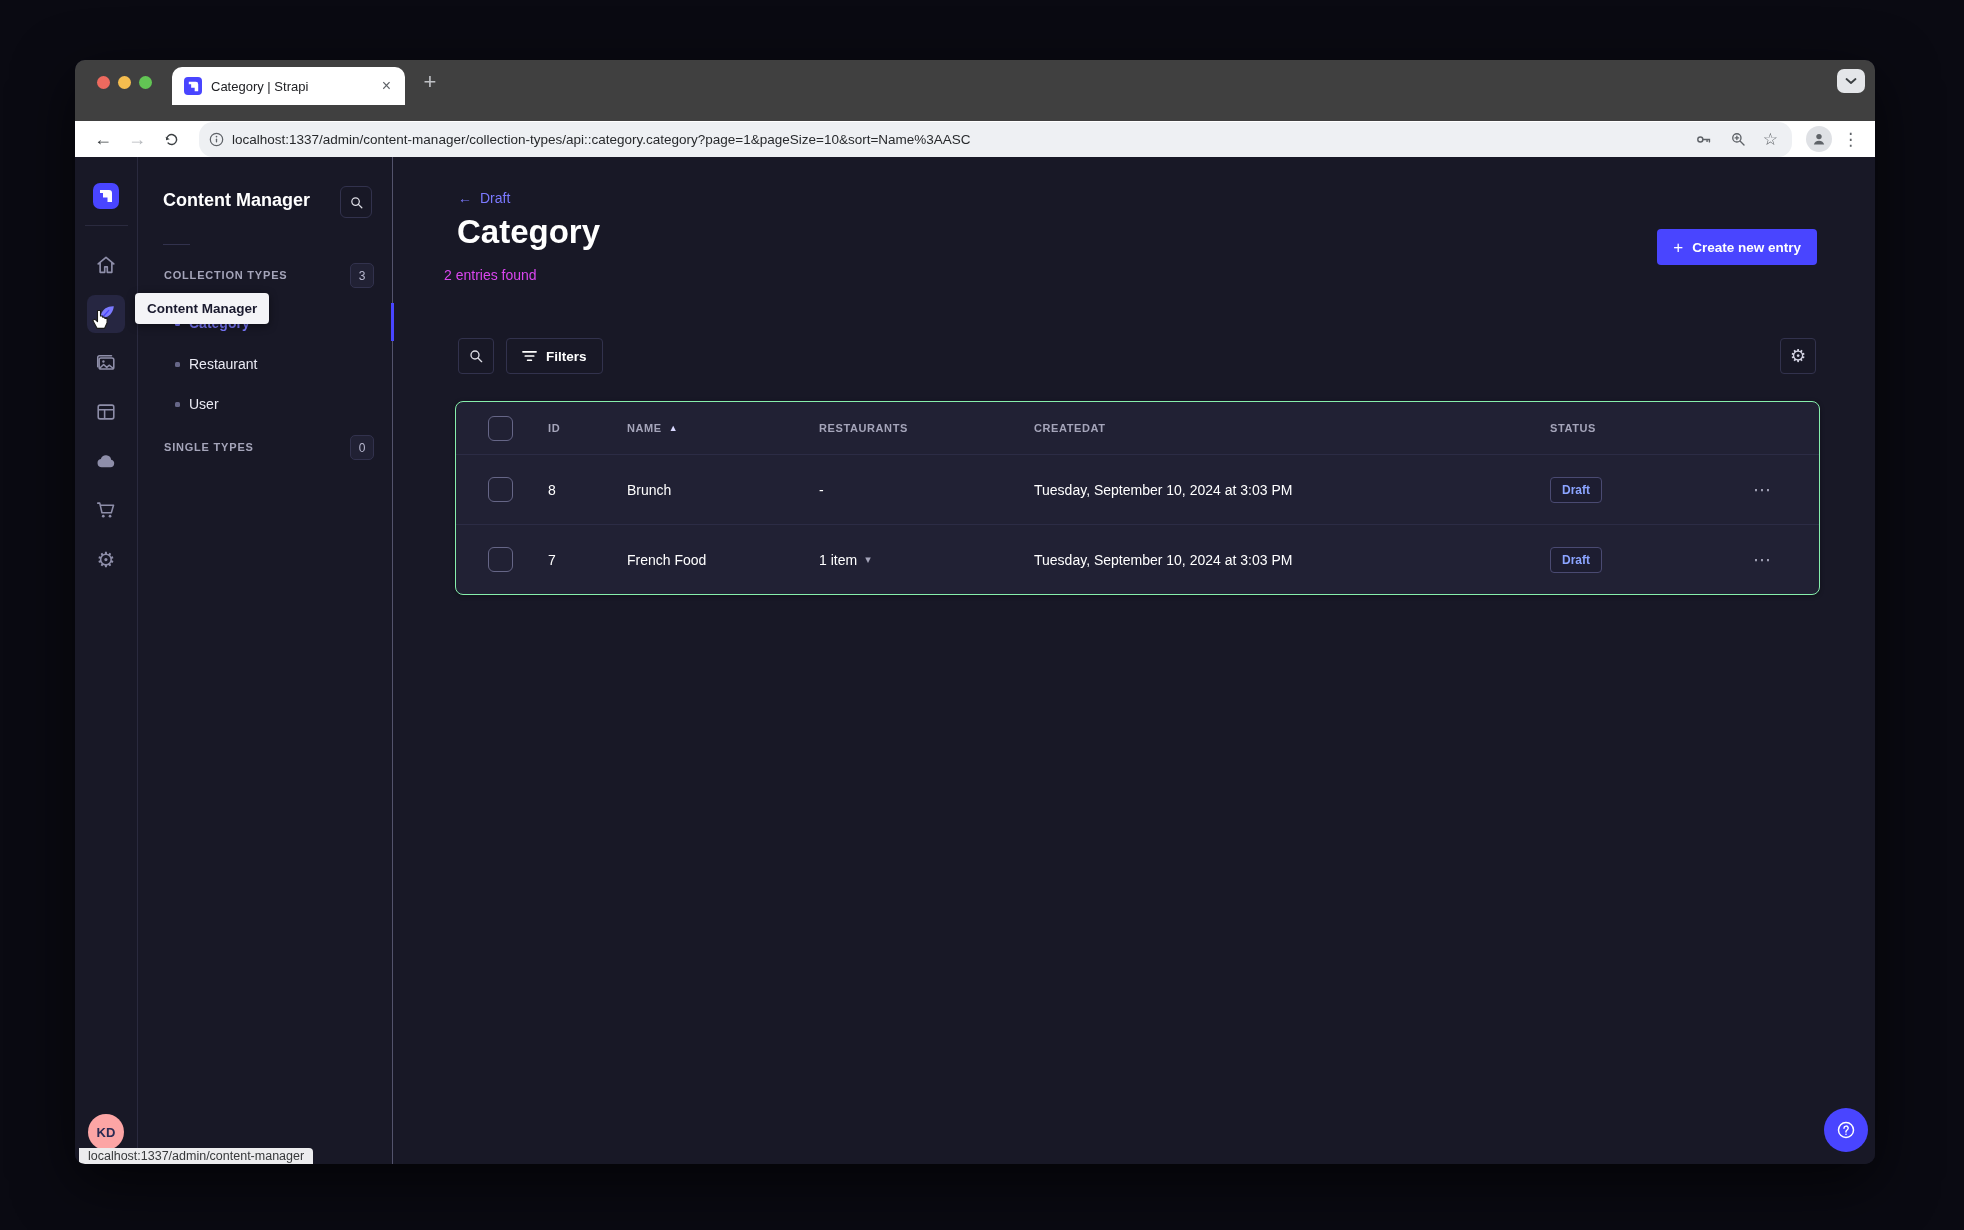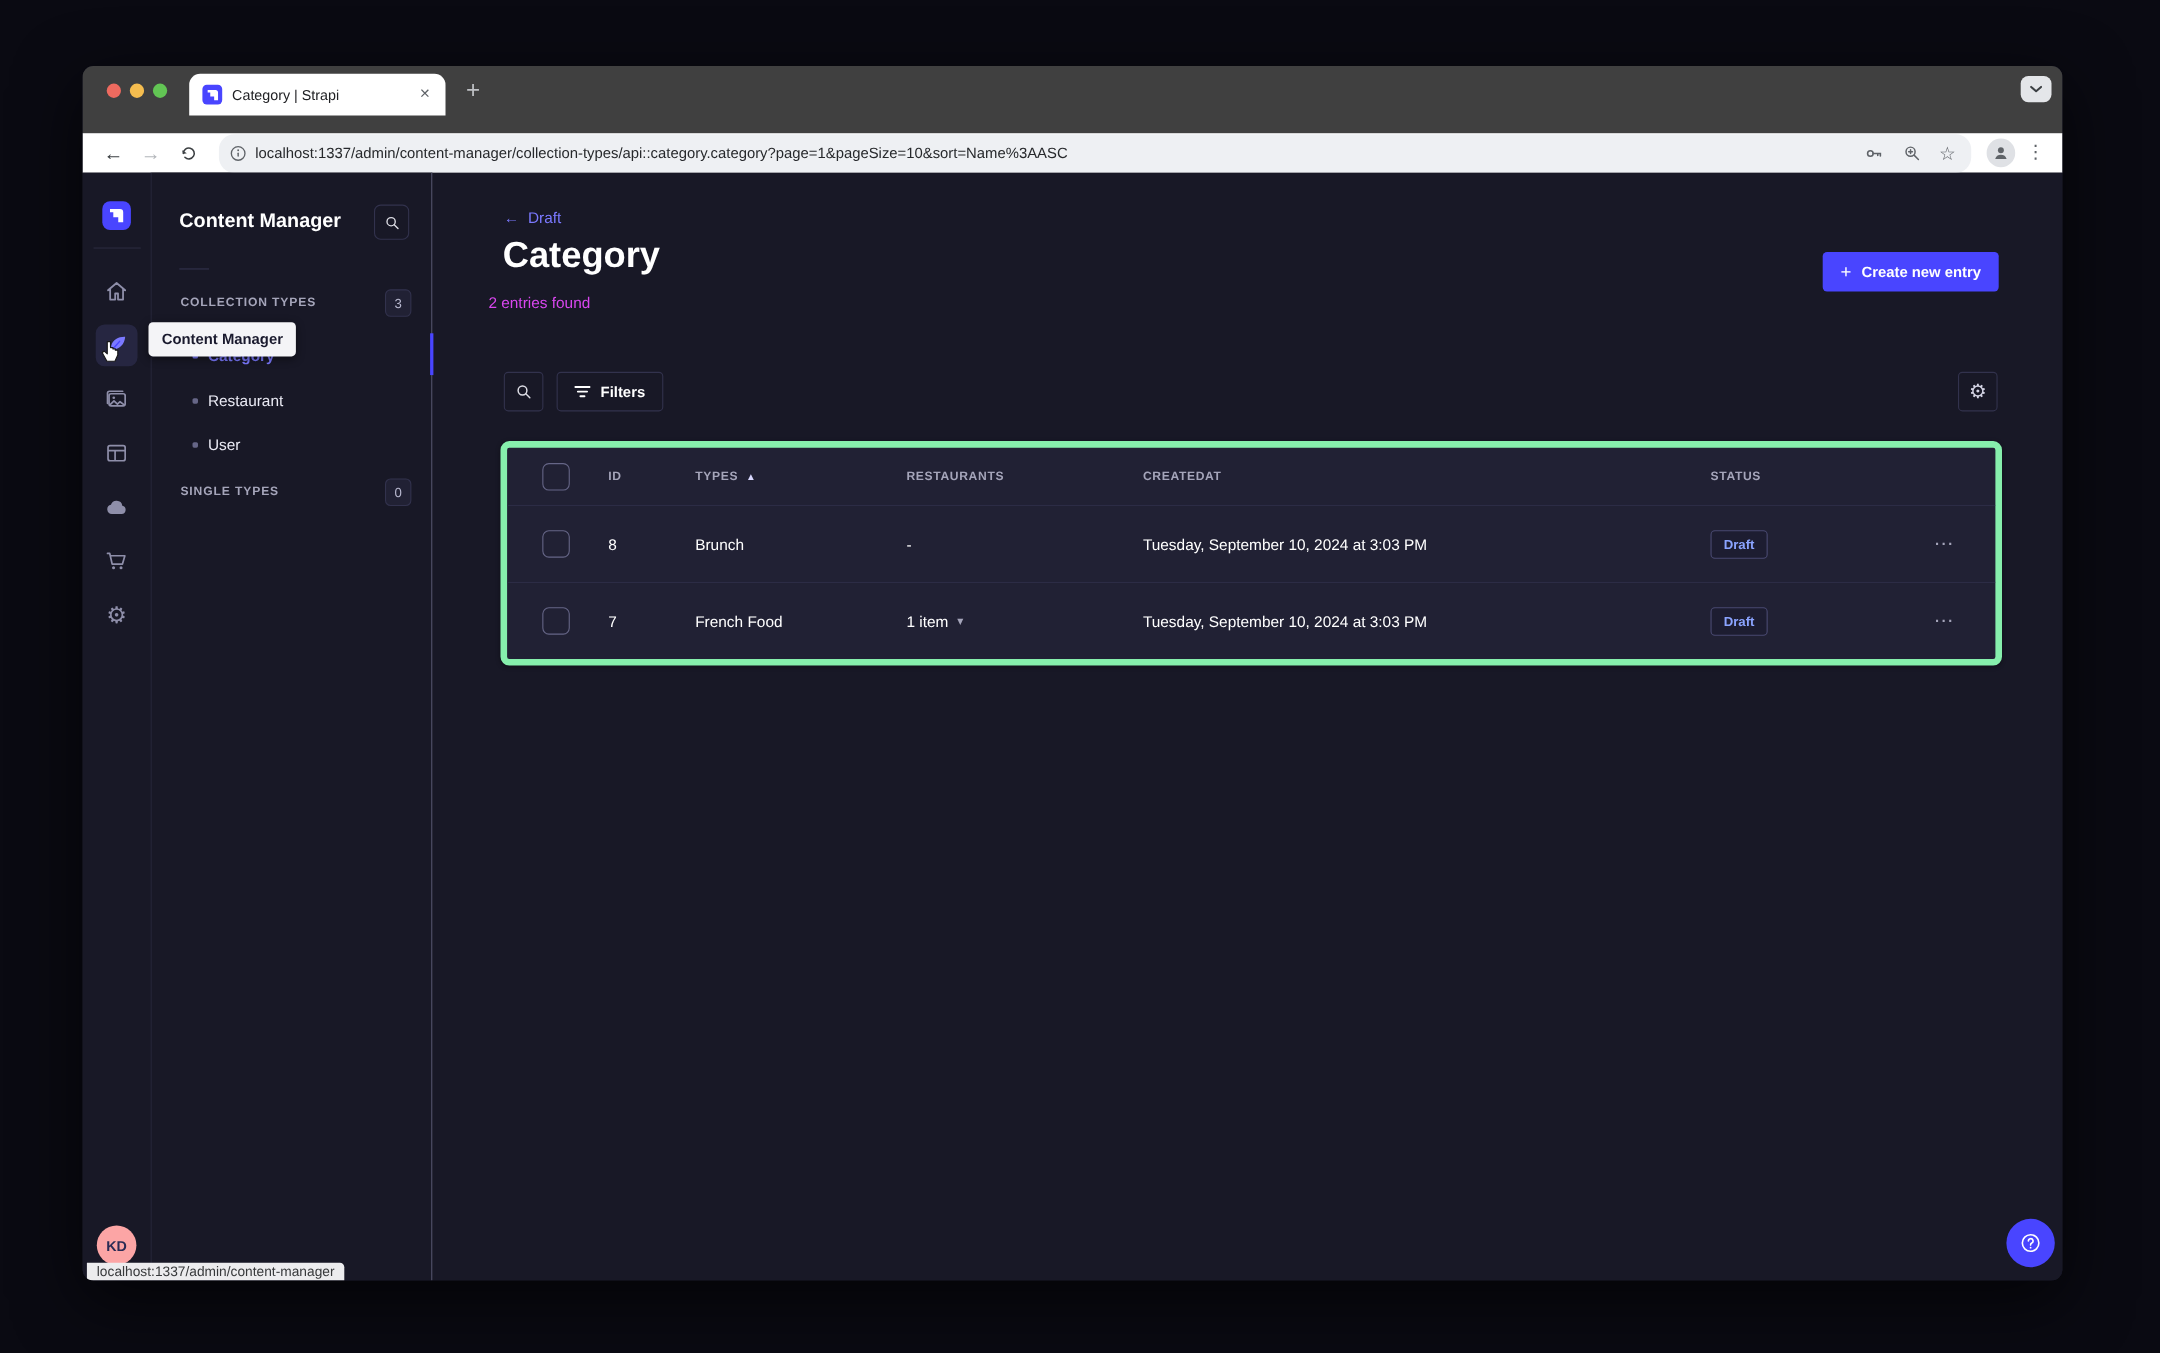--- a/index.html
+++ b/index.html
@@ -121,21 +121,21 @@
   .icon-btn { width:36px; height:36px; border:1px solid #32324d; border-radius:4px;
     display:flex; align-items:center; justify-content:center; background:transparent; }
   .filters-btn { height:36px; border:1px solid #32324d; border-radius:4px;
     display:flex; align-items:center; gap:9px; padding:0 15px; color:#ffffff;
     font-size:13.5px; font-weight:600; background:transparent; }
   .gear-btn { position:absolute; right:59px; top:181px; }
   .gear-glyph { font-size:18px; color:#d3d3e3; line-height:1; }
 
   
   .table { position:absolute; left:62px; right:55px; top:244px; background:#212134;
-    border-radius:8px; border:6px solid #86efac; overflow:hidden;
+    border-radius:8px; border:1px solid #86efac; overflow:hidden;
     box-shadow:0 1px 4px rgba(0,0,0,.35); }
   .trow { display:grid; grid-template-columns:60px 79px 192px 215px 516px 199px 1fr;
     align-items:center; padding-left:32px; }
   .thead { height:52px; }
   .tbody-row { height:70px; border-top:1px solid #2c2c45; }
   .th { font-size:11px; font-weight:bold; letter-spacing:.6px; color:#a5a5ba;
     display:flex; align-items:center; gap:7px; }
   .sort-arrow { font-size:9px; color:#d9d8ff; }
   .td { font-size:14px; color:#ffffff; display:flex; align-items:center; gap:8px; }
   .checkbox { width:25px; height:25px; border:1.5px solid #666687; border-radius:6px; background:transparent; }
@@ -337,21 +337,21 @@
 
       <div class="table">
         <div class="trow thead">
           <div class="th">
               <span class="checkbox"></span>
             </div>
           <div class="th">
               <span>ID</span>
             </div>
           <div class="th">
-            <span>TYPES</span>
+            <span>NAME</span>
             <span class="sort-arrow">▲</span>
           </div>
           <div class="th">
               <span>RESTAURANTS</span>
             </div>
           <div class="th">
               <span>CREATEDAT</span>
             </div>
           <div class="th">
               <span>STATUS</span>

